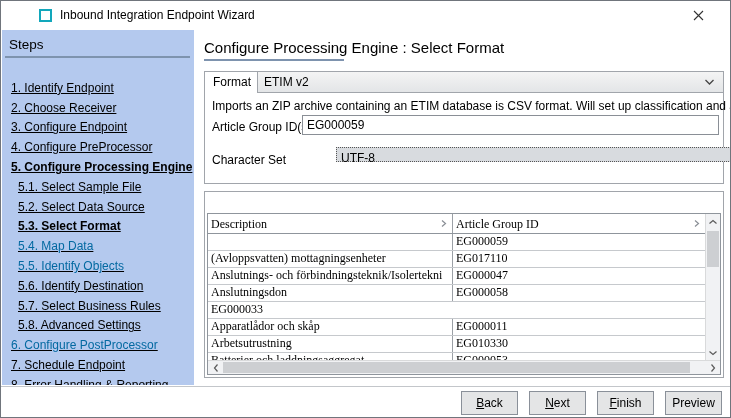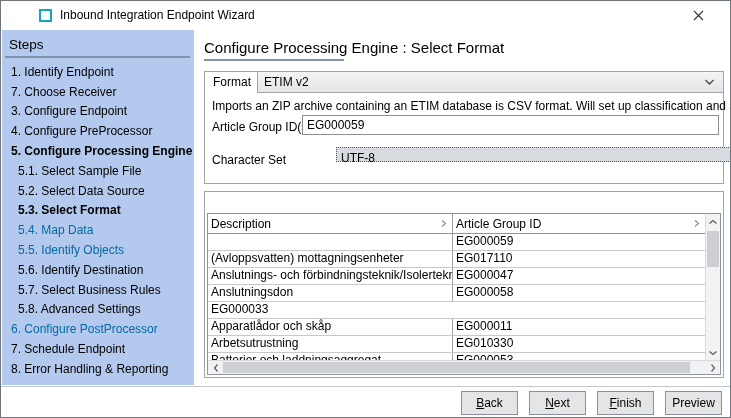--- a/index.html
+++ b/index.html
@@ -10,21 +10,21 @@
   }
   
   .titlebar{position:absolute;left:0;top:0;right:10px;height:29px;background:#fff;margin-left:28px;}
   .app-icon{position:absolute;left:10px;top:8px;width:9px;height:9px;border:2px solid #12A7BB;background:#fff;}
   .win-title{position:absolute;left:31px;top:0;line-height:29px;white-space:nowrap;}
   .close-btn{position:absolute;right:4px;top:0;width:36px;height:29px;background:none;border:none;padding:0;cursor:pointer;display:flex;align-items:center;justify-content:center;}
   
   .sidebar{position:absolute;left:1px;top:29px;width:192px;height:355px;background:#B4C9EE;overflow:hidden;}
   .steps-title{padding:7px 0 0 7px;font-size:13.5px;}
   .steps-underline{height:2px;background:#7E93AE;margin:4px 4px 0 3px;}
-  .steps-list{list-style:none;margin:4px 0 0 0;padding:0;}
+  .steps-list{list-style:none;margin:20px 0 0 0;padding:0;text-decoration:underline;}
   .step{height:19.8px;display:flex;align-items:center;padding-left:9px;white-space:nowrap;cursor:default;}
   .step.sub{padding-left:16px;}
   .step.bold{font-weight:bold;}
   .step.disabled{color:#0369a1;}
   
   .main{position:absolute;left:203px;top:29px;width:520px;height:356px;}
   .heading{position:absolute;left:0;top:9px;font-size:15px;white-space:nowrap;}
   .heading-underline{position:absolute;left:0;top:29px;width:140px;height:2px;background:#7E93AE;}
   .groupbox{position:absolute;box-sizing:border-box;border:1px solid #A1A5AB;background:#fff;}
   .box1{left:0;top:41px;width:520px;height:113px;}
@@ -34,21 +34,21 @@
   .format-combo{flex:1;background:linear-gradient(#F4F4F4,#E3E5E7);border-left:1px solid #A1A5AB;border-bottom:1px solid #A1A5AB;line-height:20px;padding-left:6px;}
   .chev{position:absolute;right:8px;top:50%;transform:translateY(-50%);}
   .fdesc{padding:6px 7px 0 7px;white-space:nowrap;}
   .lbl{position:absolute;left:7px;white-space:nowrap;}
   .lbl-ag{top:48px;}
   .lbl-cs{top:81px;}
   .txt{position:absolute;left:97px;top:43px;width:417px;height:20px;box-sizing:border-box;border:1px solid #8A8F96;padding:0 2px 0 4px;font-family:"Liberation Sans",sans-serif;font-size:12px;}
   .cs-combo{position:absolute;left:97px;top:75px;width:417px;height:15px;box-sizing:border-box;background:#D8DBDF;border:1px dotted #555;line-height:20px;padding-left:4px;margin-left:34px;}
   .box2{left:0;top:161px;width:520px;height:187px;}
   .cp-label{position:absolute;left:7px;top:4px;margin-top:38px;}
-  .tablewrap{position:absolute;left:2px;top:21px;right:2px;bottom:2px;border:1px solid #8F959C;overflow:hidden;background:#fff;}
+  .tablewrap{position:absolute;left:2px;top:21px;right:2px;bottom:2px;border:1px solid #8F959C;overflow:hidden;background:#fff;font-family:Liberation Serif, serif;}
   .thead{display:flex;height:19px;border-bottom:1px solid #8F959C;}
   .th{display:flex;justify-content:space-between;align-items:center;box-sizing:border-box;padding:0 5px 0 3px;line-height:18px;cursor:default;}
   .th-desc{width:245px;border-right:1px solid #9BA0A6;}
   .th-id{flex:1;margin-right:15px;gap:8px;}
   .trow{display:flex;height:16px;border-bottom:1px solid #C6C9CD;}
   .td{box-sizing:border-box;padding:0 3px;line-height:15px;white-space:nowrap;overflow:hidden;}
   .td-desc{width:245px;border-right:1px solid #9BA0A6;}
   .td-id{flex:1;margin-right:15px;}
   
   .vscroll{position:absolute;top:0;right:0;bottom:14px;width:15px;background:#F1F2F4;border-left:1px solid #D9DADB;box-sizing:border-box;}
@@ -80,21 +80,21 @@
           <path d="M1 1 L10 10 M10 1 L1 10" stroke="#333" stroke-width="1.1" fill="none"></path>
         </svg>
     </button>
   </div>
 
   <div class="sidebar">
     <div class="steps-title">Steps</div>
     <div class="steps-underline"></div>
     <ul class="steps-list">
       <li class="step">1. Identify Endpoint</li>
-      <li class="step">7. Choose Receiver</li>
+      <li class="step">2. Choose Receiver</li>
       <li class="step">3. Configure Endpoint</li>
       <li class="step">4. Configure PreProcessor</li>
       <li class="step bold">5. Configure Processing Engine</li>
       <li class="step sub">5.1. Select Sample File</li>
       <li class="step sub">5.2. Select Data Source</li>
       <li class="step sub bold">5.3. Select Format</li>
       <li class="step sub disabled">5.4. Map Data</li>
       <li class="step sub disabled">5.5. Identify Objects</li>
       <li class="step sub">5.6. Identify Destination</li>
       <li class="step sub">5.7. Select Business Rules</li>

